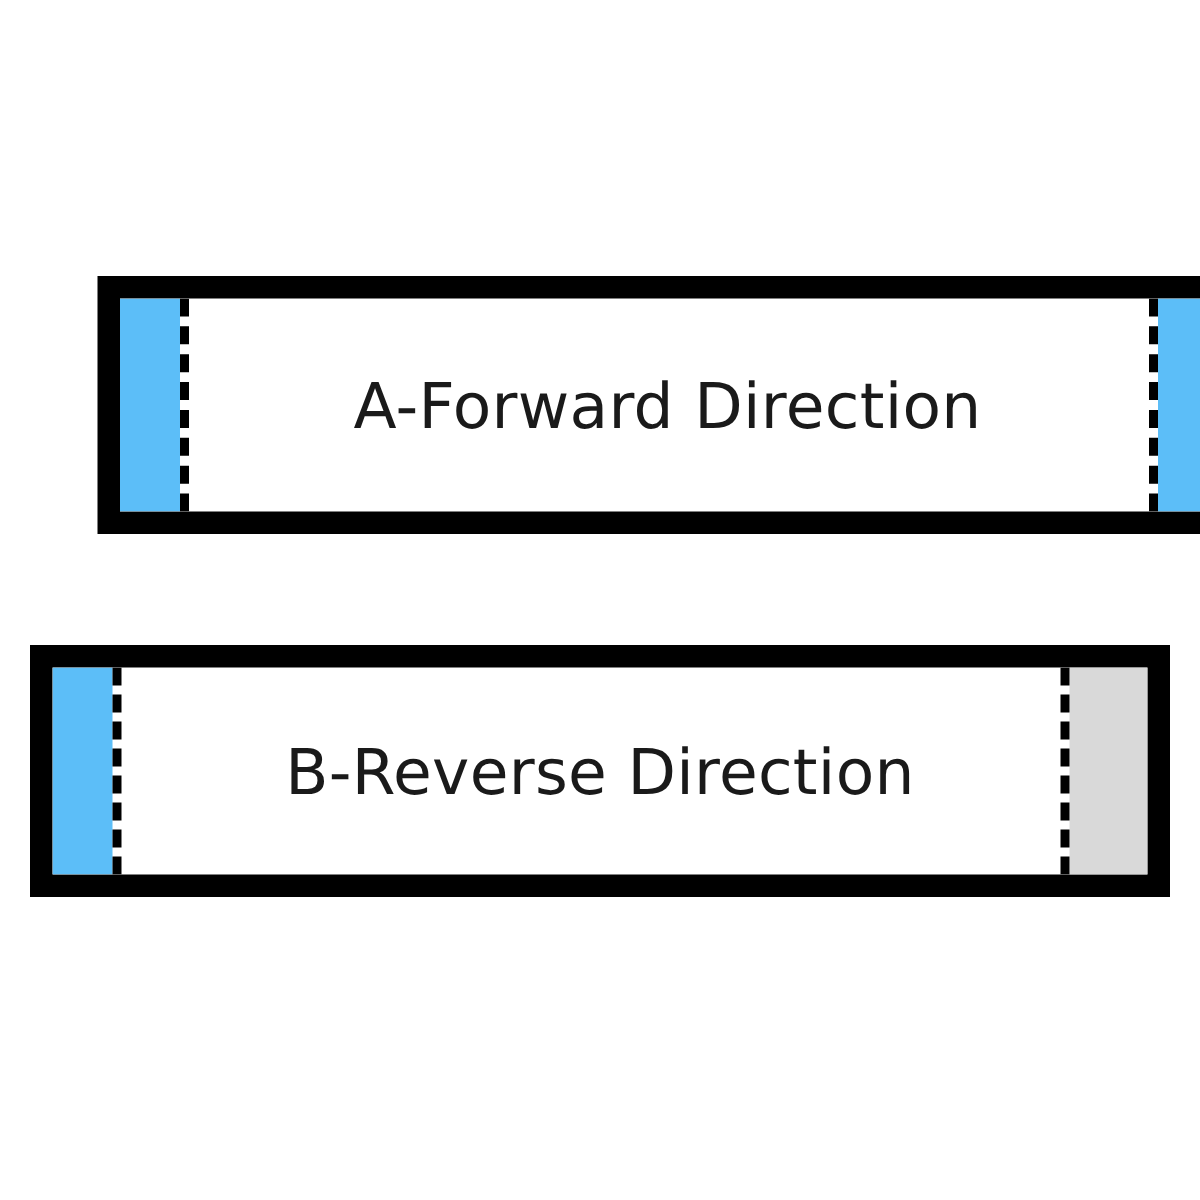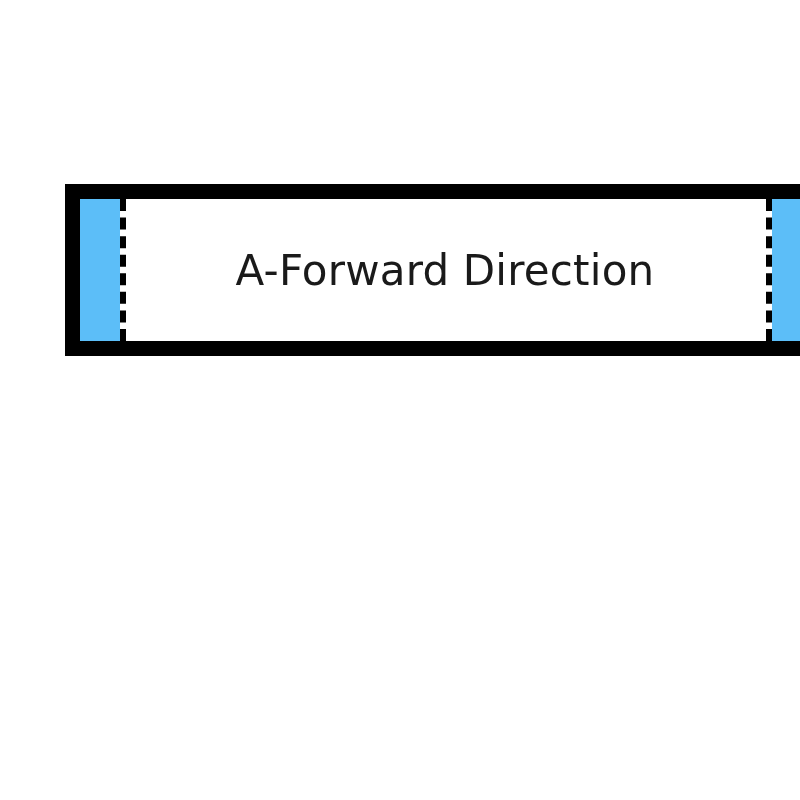--- a/index.html
+++ b/index.html
@@ -89,14 +89,26 @@
       <div class="zone zone-left" id="strip-a-left-zone" style="width: 40px; background: rgb(92, 190, 248);"></div>
       <div class="dash-line" id="strip-a-left-dash" style="left: 40px; border-left-width: 6px; border-left-color: rgb(0, 0, 0);"></div>
 
       <div class="zone zone-right" id="strip-a-right-zone" style="width: 38px; background: rgb(92, 190, 248);"></div>
       <div class="dash-line" id="strip-a-right-dash" style="right: 38px; border-left-width: 6px; border-left-color: rgb(0, 0, 0);"></div>
 
       <div class="strip-label" id="strip-a-label" style="font-size: 42px; color: rgb(26, 26, 26);">A-Forward Direction</div>
     </div>
   </div>
 
+  <div class="strip" id="strip-b-outer" style="left: 20px; top: 430px; width: 760px; height: 168px; padding: 15px; background: rgb(0, 0, 0);">
+    <div class="strip-inner" style="left: 15px; top: 15px; width: 730px; height: 138px; background: rgb(255, 255, 255);">
+
+      <div class="zone zone-left" id="strip-b-left-zone" style="width: 40px; background: rgb(92, 190, 248);"></div>
+      <div class="dash-line" id="strip-b-left-dash" style="left: 40px; border-left-width: 6px; border-left-color: rgb(0, 0, 0);"></div>
+
+      <div class="zone zone-right" id="strip-b-right-zone" style="width: 52px; background: rgb(217, 217, 217);"></div>
+      <div class="dash-line" id="strip-b-right-dash" style="right: 52px; border-left-width: 6px; border-left-color: rgb(0, 0, 0);"></div>
+
+      <div class="strip-label" id="strip-b-label" style="font-size: 42px; color: rgb(26, 26, 26);">B-Reverse Direction</div>
+    </div>
+  </div>
 
 </div>
 
 </body></html>

